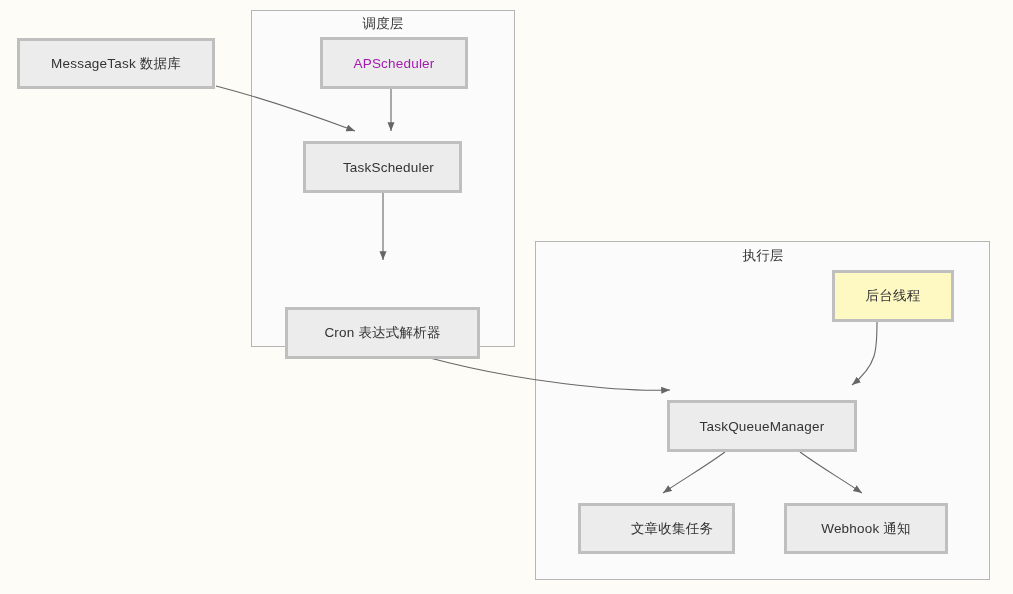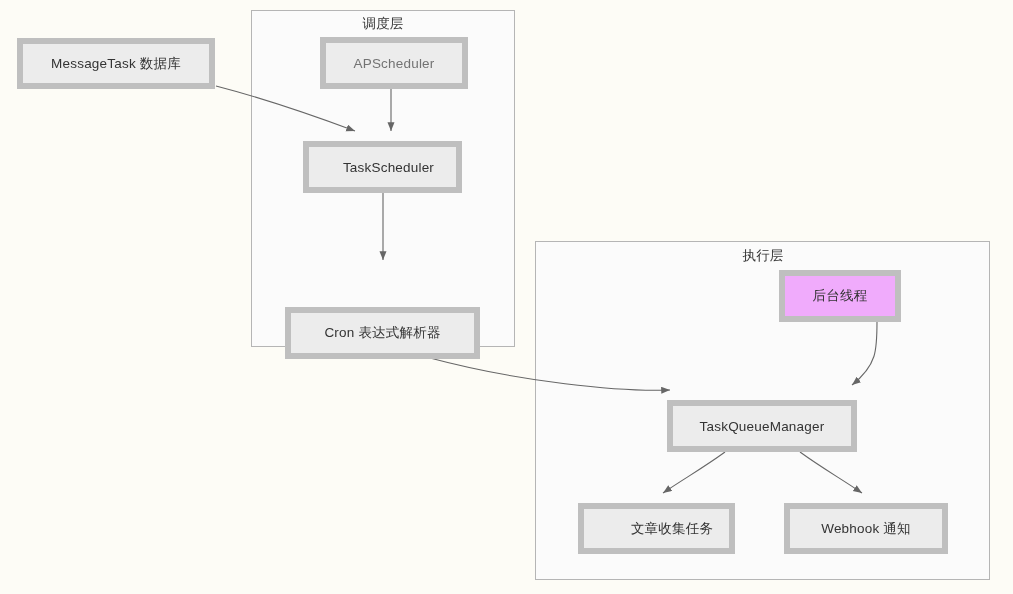--- a/index.html
+++ b/index.html
@@ -37,21 +37,21 @@
     position: absolute;
     font-size: 13.5px;
     color: #333333;
     white-space: nowrap;
     transform: translateX(-50%);
     letter-spacing: 0.2px;
   }
   .node {
     position: absolute;
     background: #ececec;
-    border: 6px solid #ec4899;
+    border: 3px solid #ec4899;
     box-sizing: border-box;
     display: flex;
     align-items: center;
     justify-content: center;
   }
   .node-label {
     font-size: 13.5px;
     color: #333333;
     white-space: nowrap;
     letter-spacing: 0.2px;
@@ -83,32 +83,32 @@
         <path d="M 725,452 C 703,468 685,478 663,493" marker-end="url(#arrowhead)"></path>
         <path d="M 800,452 C 822,468 840,478 862,493" marker-end="url(#arrowhead)"></path>
       </g>
   </svg>
 
   <div class="node" id="node-db" style="left: 17px; top: 38px; width: 198px; height: 51px; background: rgb(236, 236, 236); border-color: rgb(191, 191, 191);">
     <span class="node-label" style="color: rgb(51, 51, 51);">MessageTask 数据库</span>
   </div>
 
   <div class="node" id="node-aps" style="left: 320px; top: 37px; width: 148px; height: 52px; background: rgb(236, 236, 236); border-color: rgb(191, 191, 191);">
-    <span class="node-label" style="color: #737373;">APScheduler</span>
+    <span class="node-label" style="color: #a21caf;">APScheduler</span>
   </div>
 
   <div class="node" id="node-tasksch" style="left: 303px; top: 141px; width: 159px; height: 52px; background: rgb(236, 236, 236); border-color: rgb(191, 191, 191); padding-left: 12px;">
     <span class="node-label" style="color: rgb(51, 51, 51);">TaskScheduler</span>
   </div>
 
   <div class="node" id="node-cron" style="left: 285px; top: 270px; width: 195px; height: 52px; background: rgb(236, 236, 236); border-color: rgb(191, 191, 191); margin-top: 37px;">
     <span class="node-label" style="color: rgb(51, 51, 51);">Cron 表达式解析器</span>
   </div>
 
-  <div class="node" id="node-bgthread" style="left: 779px; top: 270px; width: 122px; height: 52px; background: #f0abfc; border-color: rgb(191, 191, 191);">
+  <div class="node" id="node-bgthread" style="left: 832px; top: 270px; width: 122px; height: 52px; background: #fef9c3; border-color: rgb(191, 191, 191);">
     <span class="node-label" style="color: rgb(51, 51, 51);">后台线程</span>
   </div>
 
   <div class="node" id="node-tqm" style="left: 667px; top: 400px; width: 190px; height: 52px; background: rgb(236, 236, 236); border-color: rgb(191, 191, 191);">
     <span class="node-label" style="color: rgb(51, 51, 51);">TaskQueueManager</span>
   </div>
 
   <div class="node" id="node-article" style="left: 578px; top: 503px; width: 157px; height: 51px; background: rgb(236, 236, 236); border-color: rgb(191, 191, 191);">
     <span class="node-label" style="color: rgb(51, 51, 51); margin-left: 31px;">文章收集任务</span>
   </div>

